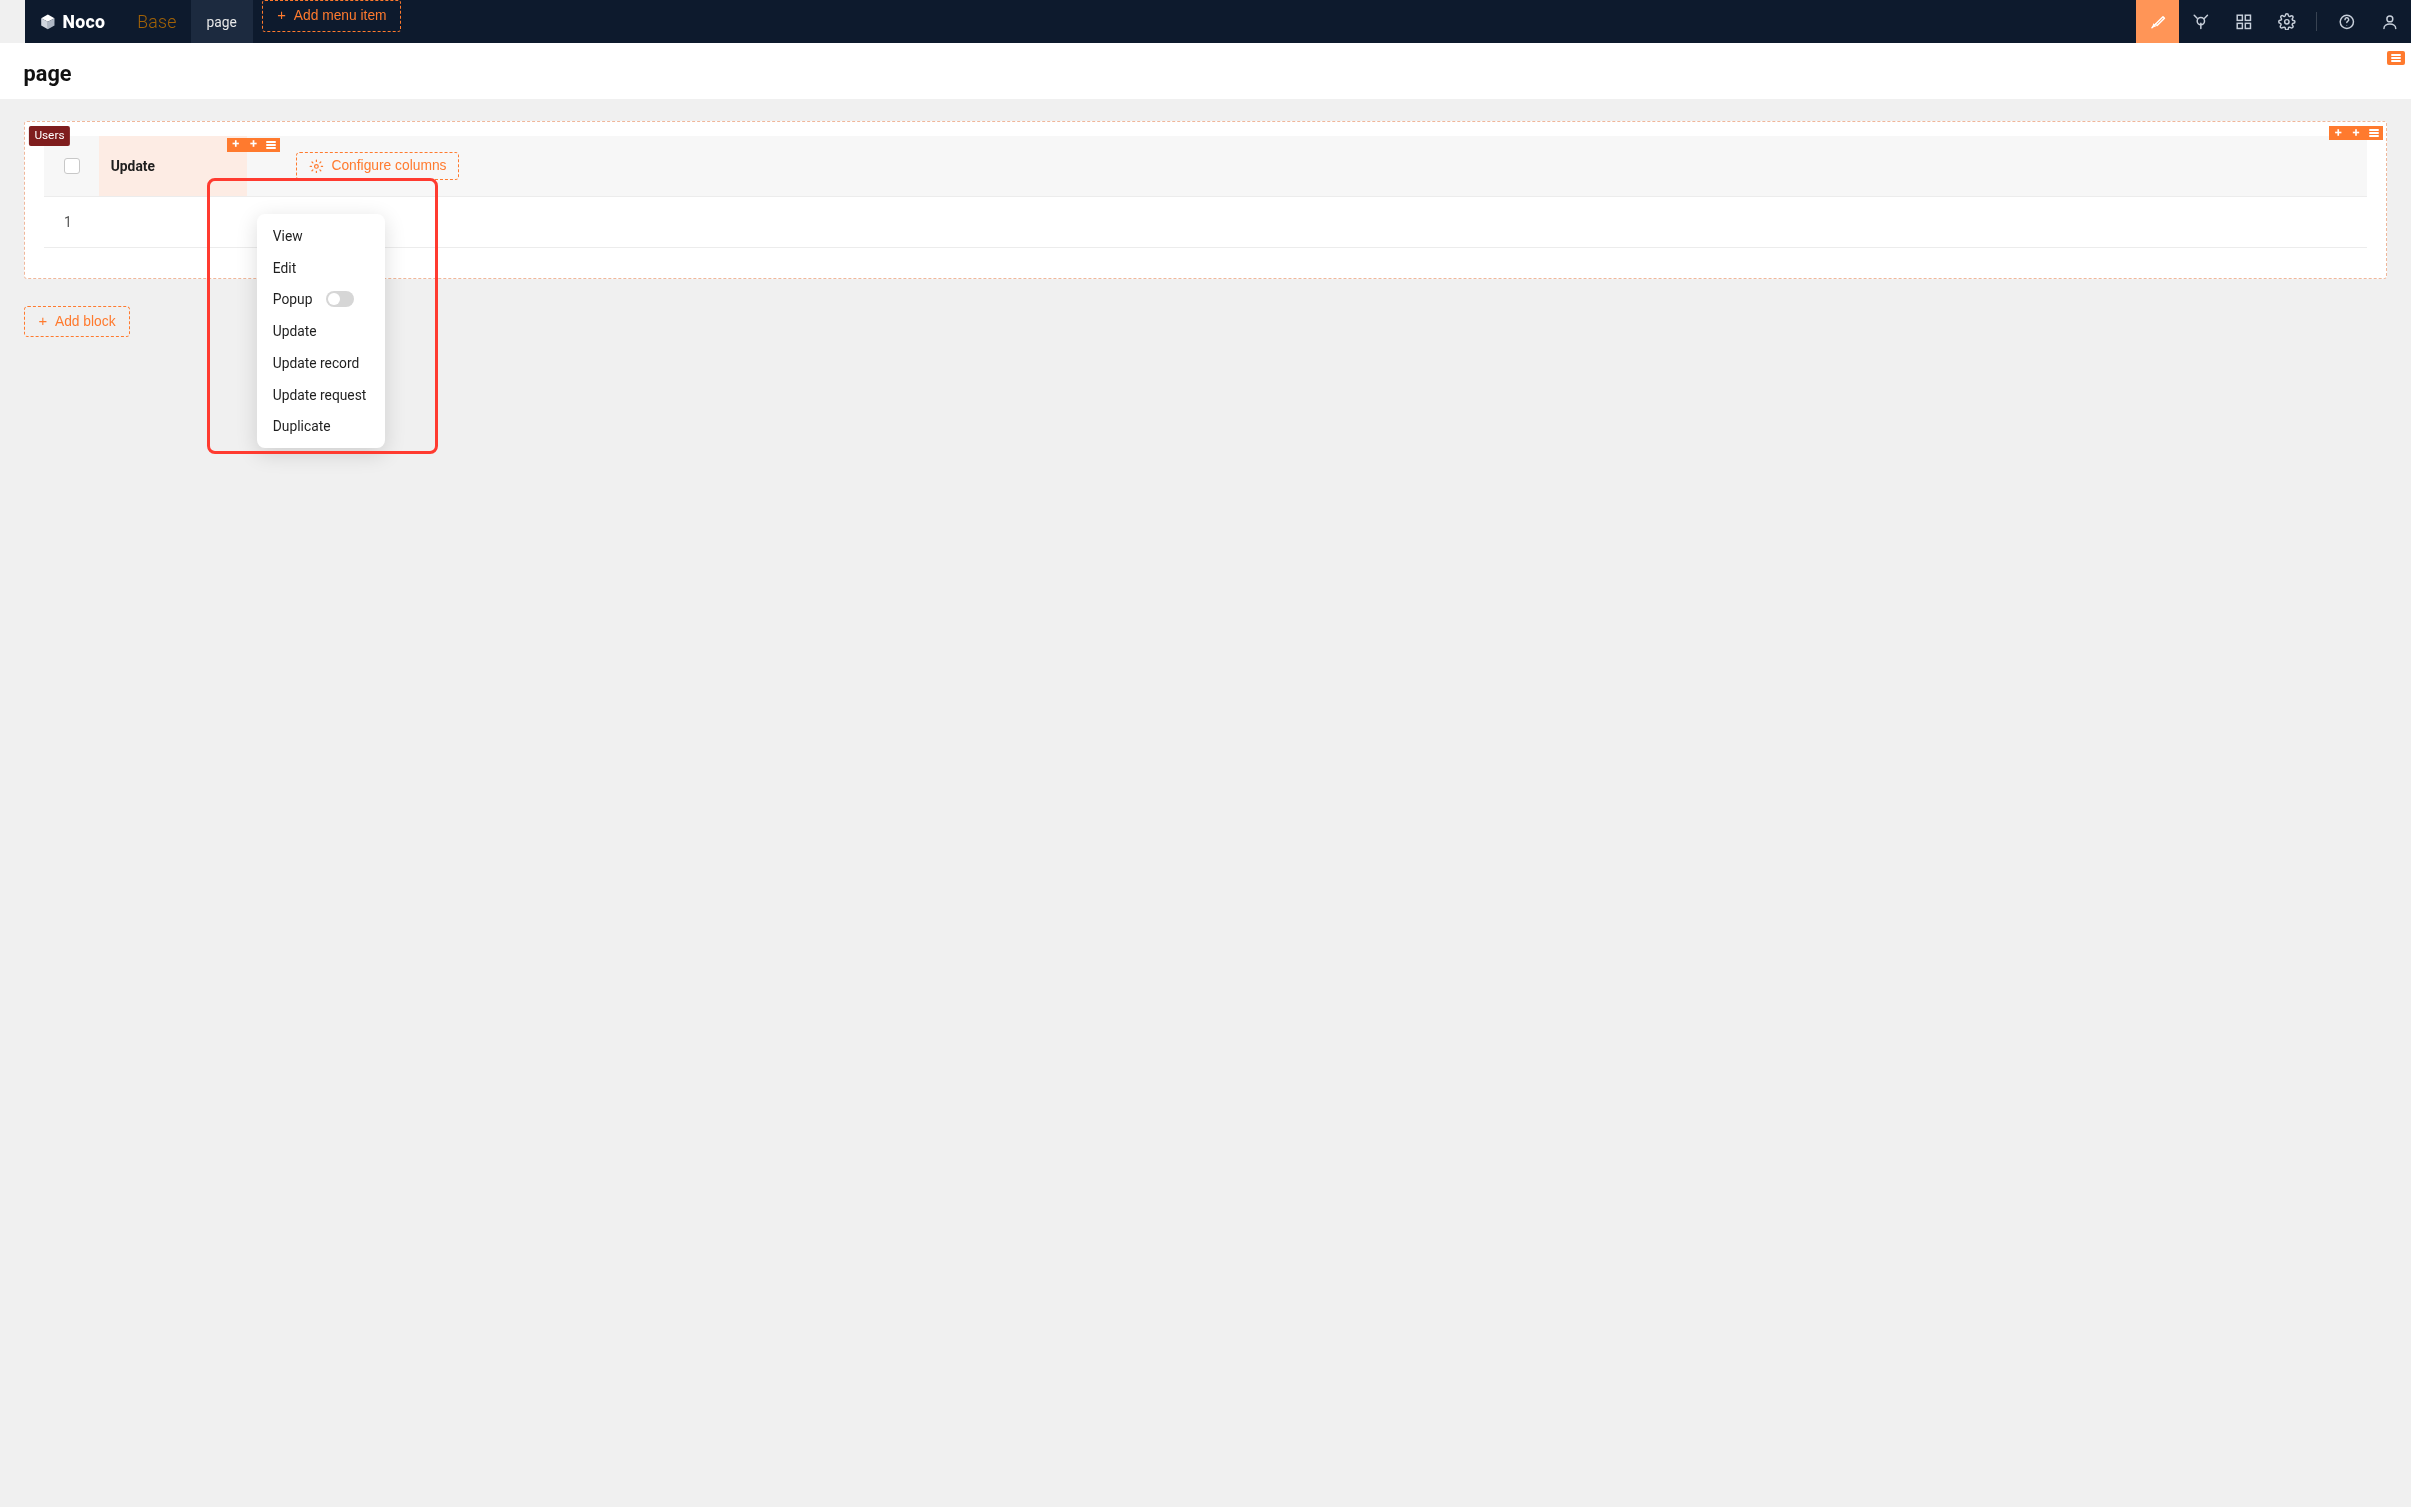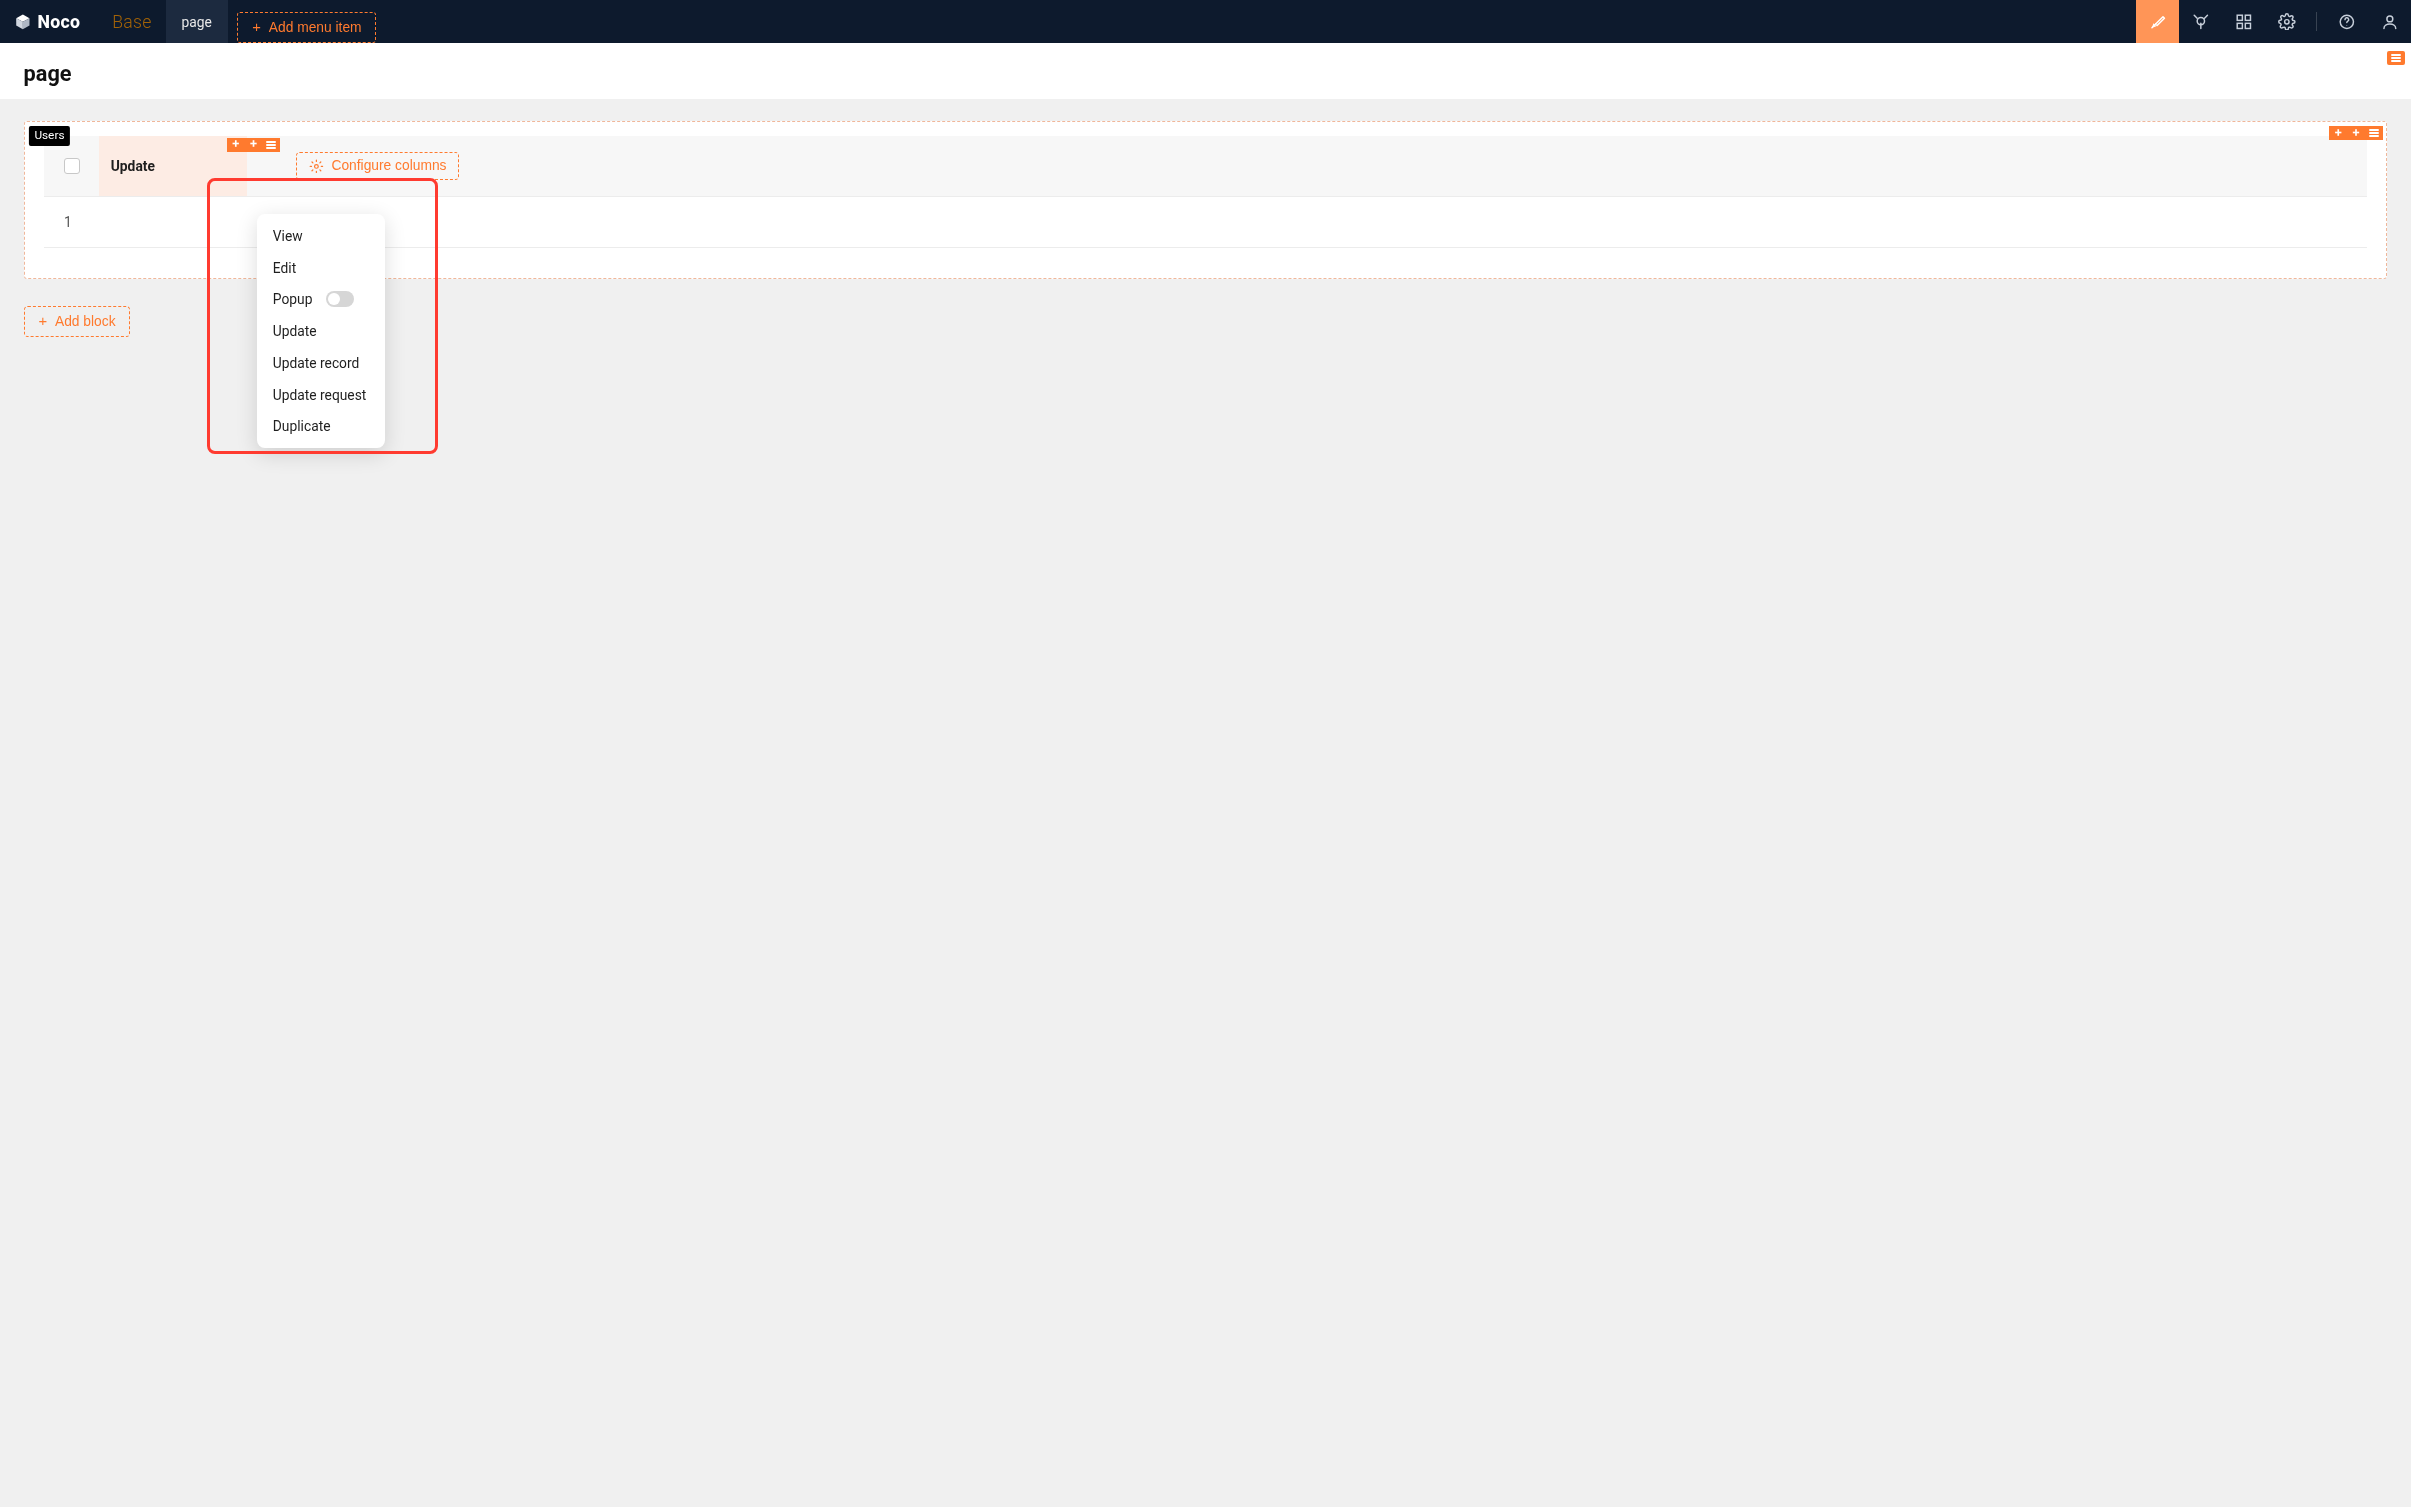--- a/index.html
+++ b/index.html
@@ -8,22 +8,23 @@
     font-family: -apple-system, BlinkMacSystemFont, "Segoe UI", Roboto, "Helvetica Neue", Arial, sans-serif;
     background: #f0f0f0;
     font-size: 13.8px;
     color: #1f1f1f;
   }
   
   .topbar {
     height: 43px;
     background: #0d1a2d;
     display: flex;
-    align-items: flex-end;
+    align-items: flex-start;
     color: #e8e8e8;
+    margin-left: 25px;
   }
   .brand {
     display: flex;
     align-items: center;
     gap: 5.9px;
     padding: 0 13.8px;
     height: 100%;
   }
   .brand-cube {
     width: 17.7px; height: 17.7px;
@@ -114,21 +115,21 @@
     position: relative;
     background: #fff;
     border: 1px dashed #f0b79a;
     border-radius: 3px;
     padding: 13.8px 19.7px 29.6px;
   }
   .block-badge {
     position: absolute;
     top: 0; left: 0;
     transform: translate(3.9px, 3.9px);
-    background: #000000;
+    background: #7f1d1d;
     color: #fff;
     font-size: 11.8px;
     padding: 2px 5.9px;
     border-radius: 2px;
     line-height: 1.3;
   }
   .block-controls {
     position: absolute;
     top: 3.9px; right: 3.9px;
     display: flex;

